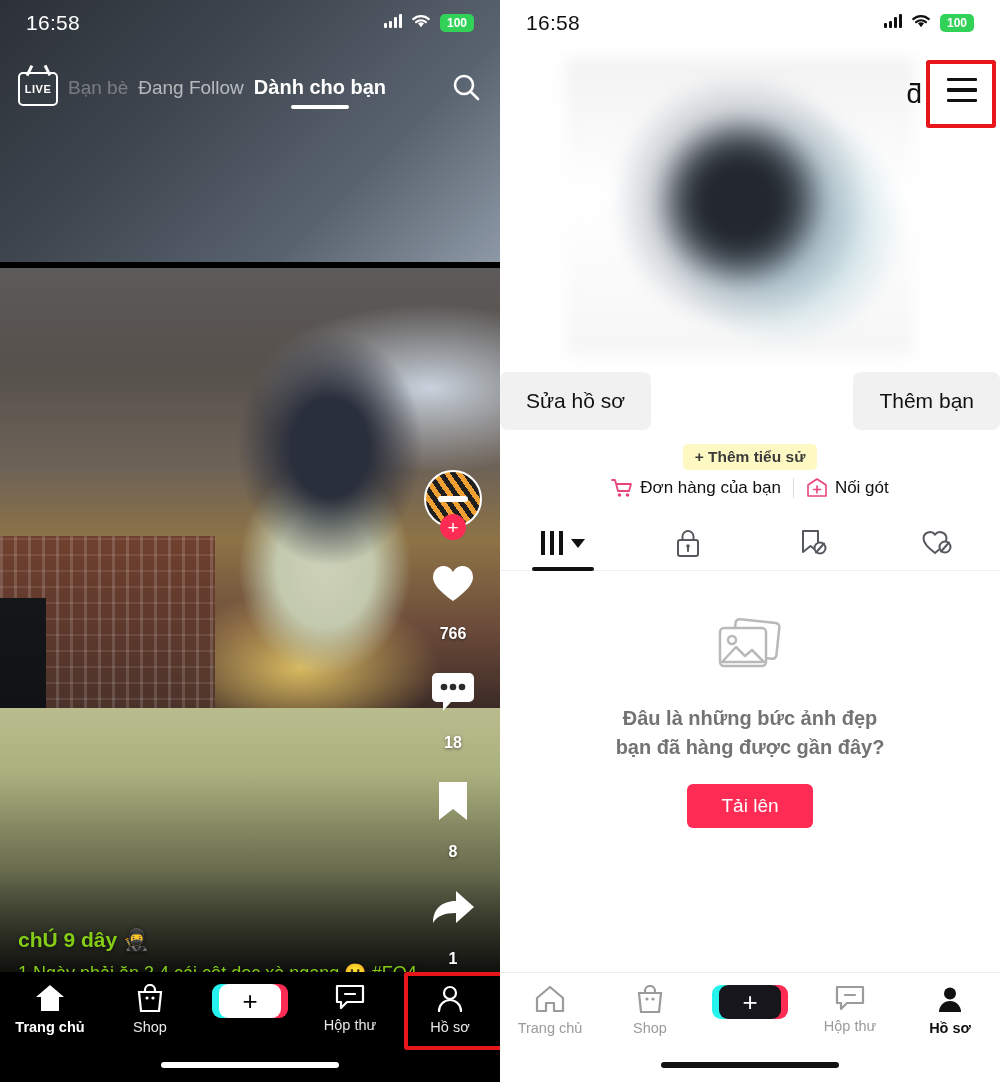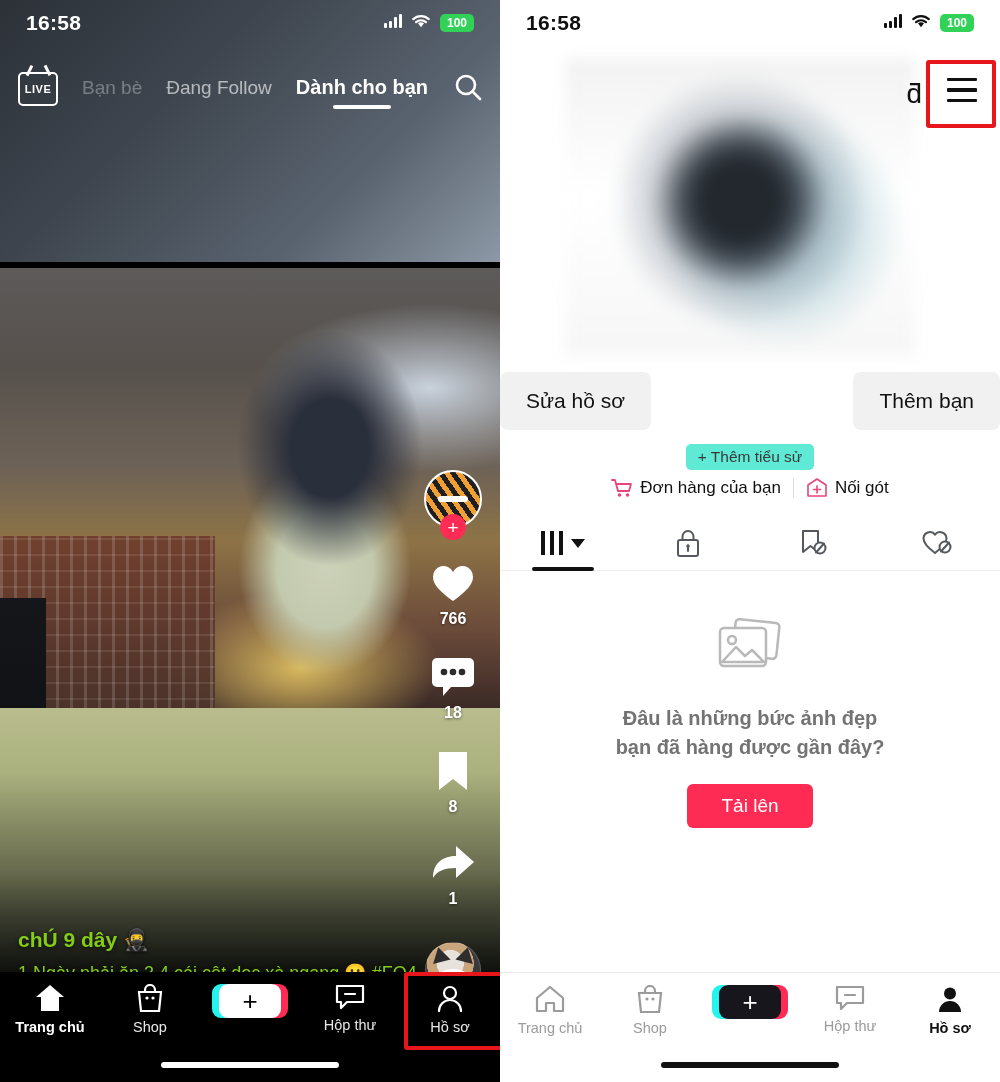--- a/index.html
+++ b/index.html
@@ -55,42 +55,42 @@
     position:absolute;left:0;bottom:0;width:500px;height:200px;
     background:linear-gradient(180deg,rgba(0,0,0,0) 0%,rgba(0,0,0,.30) 55%,rgba(0,0,0,.62) 100%);
   }
 
   
   .statusbar{
     position:absolute;left:0;top:0;width:500px;height:46px;
     display:flex;align-items:center;justify-content:space-between;
     padding:0 26px;box-sizing:border-box;z-index:30;
   }
-  .clock{font-size:21px;font-weight:bold;letter-spacing:.3px;}
+  .clock{font-size:21px;font-weight:normal;letter-spacing:.3px;}
   .left .clock{color:#fff;}
   .right .clock{color:#111;}
   .sysicons{display:flex;gap:9px;}
   .sig{display:flex;align-items:flex-end;gap:2px;height:14px;}
   .sig i{display:block;width:3px;border-radius:1px;}
   .sig i:nth-child(1){height:5px;}
   .sig i:nth-child(2){height:7px;}
   .sig i:nth-child(3){height:11px;}
   .sig i:nth-child(4){height:14px;}
   .left .sig i{background:#fff;}
   .right .sig i{background:#111;}
   .batt{
     min-width:34px;height:18px;border-radius:5px;background:#32d158;
     color:#fff;font-size:12px;font-weight:bold;display:flex;align-items:center;
     justify-content:center;padding:0 3px;box-sizing:border-box;
   }
 
   
   .topnav{
     position:absolute;left:0;top:62px;width:500px;height:54px;
-    display:flex;align-items:center;z-index:30;padding:0 18px;box-sizing:border-box;gap:24px;
+    display:flex;align-items:center;z-index:30;padding:0 18px;box-sizing:border-box;gap:10px;
   }
   .live-badge{
     width:36px;height:30px;border:2.5px solid #fff;border-radius:5px;
     display:flex;align-items:center;justify-content:center;position:relative;flex:0 0 auto;
   }
   .live-badge span{color:#fff;font-size:11px;font-weight:bold;letter-spacing:.5px;}
   .live-badge:before,.live-badge:after{
     content:"";position:absolute;top:-9px;width:2.5px;height:11px;background:#fff;
   }
   .live-badge:before{left:8px;transform:rotate(26deg);}
@@ -118,21 +118,21 @@
   }
   .avatar-ring .slash{
     position:absolute;left:14px;top:26px;width:30px;height:6px;background:#fff;border-radius:3px;
   }
   .plus-dot{
     position:absolute;left:50%;transform:translateX(-50%);bottom:-12px;
     width:26px;height:26px;border-radius:50%;background:#fe2c55;color:#fff;
     display:flex;align-items:center;justify-content:center;font-size:19px;line-height:1;font-weight:300;
   }
   .rail-item{display:flex;flex-direction:column;align-items:center;margin-bottom:28px;}
-  .rail-item .cnt{color:#fff;font-size:16px;font-weight:600;margin-top:6px;
+  .rail-item .cnt{color:#fff;font-size:16px;font-weight:600;margin-top:21px;
                   text-shadow:0 1px 3px rgba(0,0,0,.5);}
   .disc{
     width:54px;height:54px;border-radius:50%;overflow:hidden;
     background:radial-gradient(circle at 45% 38%,#e8e2dc 0 30%, #c8a57d 31% 52%, #3a3a3a 53% 100%);
     position:relative;margin-top:6px;
     border:1px solid rgba(255,255,255,.18);
   }
   .disc:before{
     content:"";position:absolute;left:10px;top:26px;width:34px;height:20px;
     background:radial-gradient(ellipse at 50% 20%,#fdfdfd 0 50%,#cfcfcf 100%);border-radius:50% 50% 45% 45%;
@@ -214,21 +214,21 @@
     position:absolute;left:0;top:372px;width:500px;display:flex;justify-content:space-between;gap:16px;z-index:10;
   }
   .pbtn{
     background:#f1f1f2;border:none;border-radius:8px;height:58px;min-width:146px;padding:0 26px;
     font-size:21px;color:#111;font-family:"Liberation Sans",sans-serif;
   }
   .bio-add{
     position:absolute;left:0;top:444px;width:500px;display:flex;justify-content:center;z-index:10;
   }
   .bio-add span{
-    background:#5eead4;border-radius:5px;padding:4px 12px;font-size:15.5px;color:#3a3a3a;
+    background:#fef9c3;border-radius:5px;padding:4px 12px;font-size:15.5px;color:#3a3a3a;font-weight:bold;
   }
   .linkrow{
     position:absolute;left:0;top:478px;width:500px;display:flex;align-items:flex-end;justify-content:center;
     gap:12px;z-index:10;font-size:17px;color:#111;
   }
   .linkrow .lk{display:flex;align-items:center;gap:7px;}
   .vdiv{width:1px;height:20px;background:#ddd;}
 
   .tabs{
     position:absolute;left:0;top:516px;width:500px;height:54px;display:flex;z-index:10;

